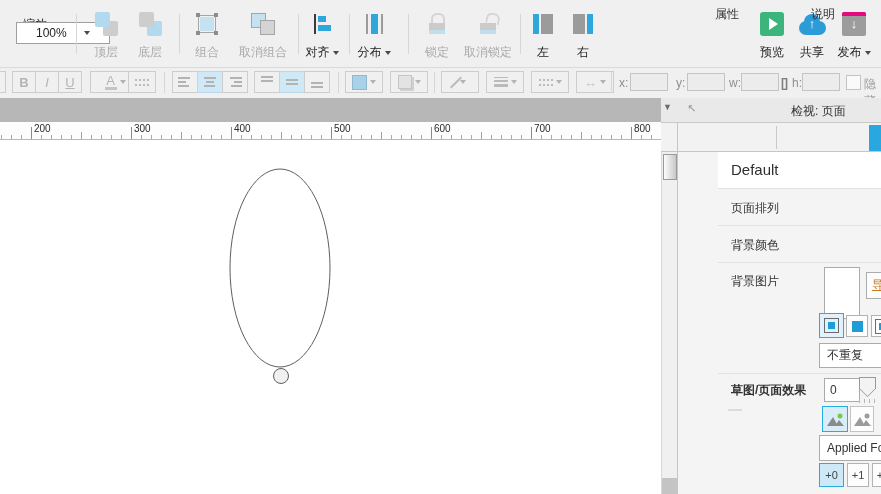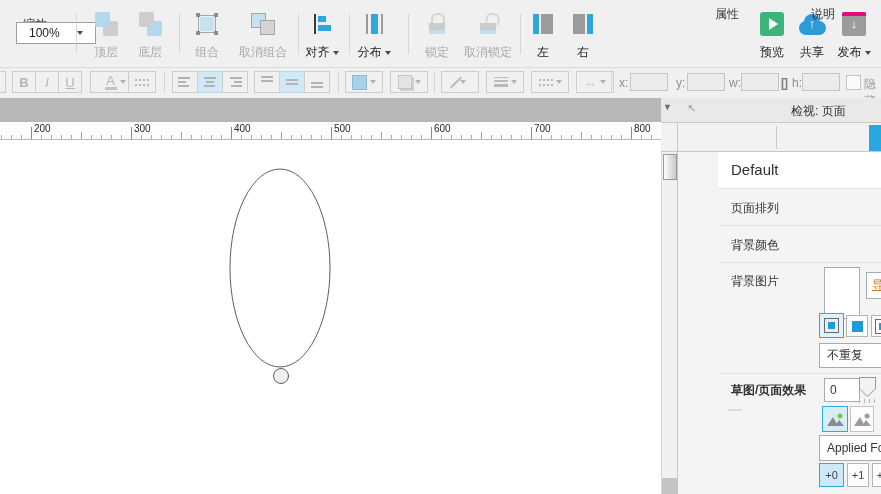--- a/index.html
+++ b/index.html
@@ -9,21 +9,21 @@
   
   #tb1{position:absolute;left:0;top:0;width:881px;height:67px;background:#f0f0f0;border-bottom:1px solid #dadada;}
   #tb2{position:absolute;left:0;top:68px;width:881px;height:30px;background:#f0f0f0;border-bottom:1px solid #c2c2c2;}
   .sep1{position:absolute;top:14px;width:1px;height:40px;background:#d6d6d6;}
   .sep2{position:absolute;top:4px;width:1px;height:21px;background:#d6d6d6;}
   .tb1btn{position:absolute;top:10px;height:52px;text-align:center;}
   .tb1btn .ichold{height:28px;display:flex;align-items:center;justify-content:center;}
   .tb1btn .lbl{margin-top:6px;font-size:12px;color:#1f1f1f;white-space:nowrap;}
   .tb1btn .lbl.dis{color:#a9a9a9;}
   .zoombox{position:absolute;left:8px;top:12px;width:54px;height:20px;background:#fff;border:1px solid #9f9f9f;
-           display:flex;align-items:center;padding:0 12px;justify-content:space-between;font-size:12px;color:#222;}
+           display:flex;align-items:center;padding:0 19px;justify-content:space-between;font-size:12px;color:#222;}
   .car{display:inline-block;width:0;height:0;border-left:3.5px solid transparent;border-right:3.5px solid transparent;
        border-top:4px solid #4a4a4a;vertical-align:middle;margin-left:3px;}
   .car.d{border-top-color:#b3b3b3;}
   
   .ic2{width:26px;height:24px;position:relative;}
   .ic2 i{position:absolute;width:15px;height:15px;border-radius:2px;}
   .ic-front .b{right:1px;bottom:0;background:#cdcdcd;}
   .ic-front .f{left:2px;top:0;background:#b2d9ee;}
   .ic-back .b{right:1px;bottom:0;background:#b2d9ee;}
   .ic-back .f{left:2px;top:0;background:#cdcdcd;}

